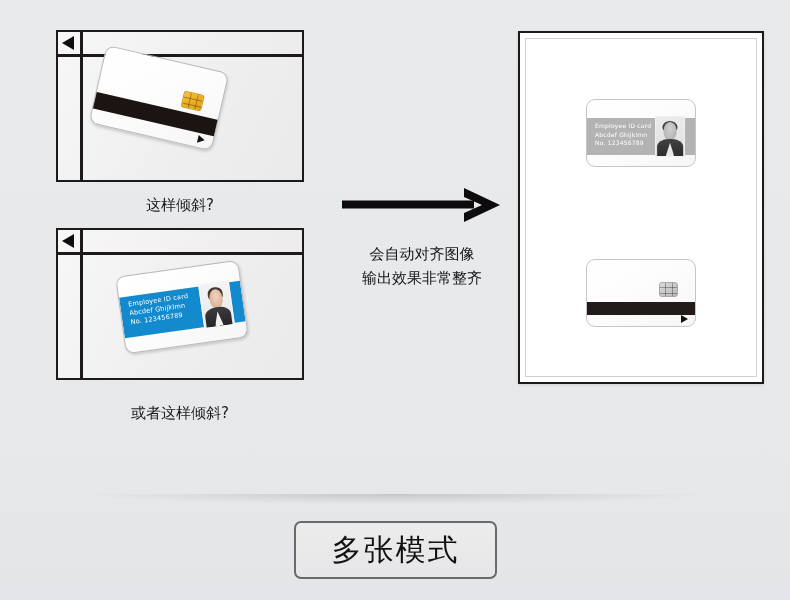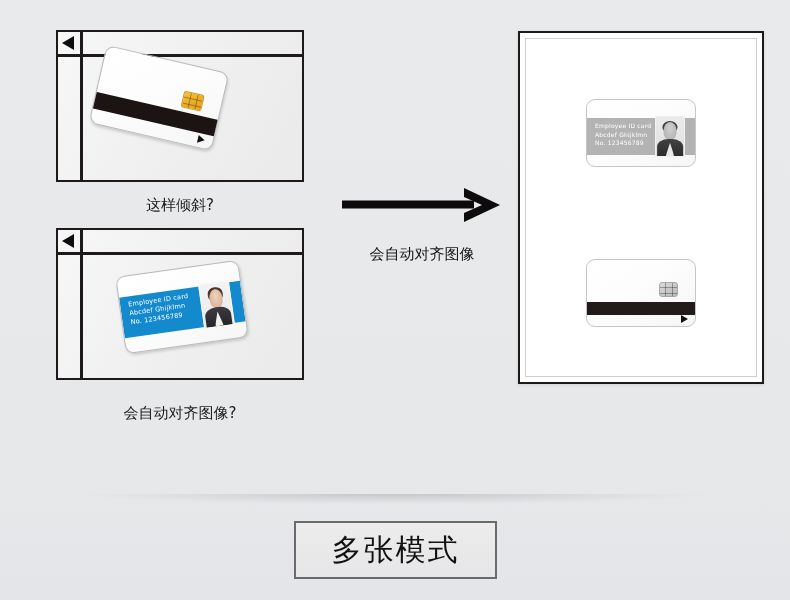--- a/index.html
+++ b/index.html
@@ -226,31 +226,32 @@
       </div>
       <div class="portrait" style="right:11px; top:18px; width:31px; height:45px;">
         <div class="hair"></div>
           <div class="head"></div>
         <div class="body"></div>
           <div class="collar"></div>
       </div>
     </div>
   </div>
 
-  <div class="caption" style="left:56px; top:402px; width:248px;">会自动对齐图像?</div>
+  <div class="caption" style="left:56px; top:402px; width:248px;">或者这样倾斜?</div>
 
   <div class="arrow-wrap" style="left:342px; top:188px; width:160px; height:34px;">
     <svg width="160" height="34" viewBox="0 0 160 34" aria-hidden="true">
       <rect x="0" y="12.5" width="132" height="8" fill="#0d0b0b"></rect>
       <polygon points="122,0 158,17 122,34 122,25 140,17 122,9" fill="#0d0b0b"></polygon>
     </svg>
   </div>
 
   <div class="center-text" style="left:322px; top:242px; width:200px;">
     <div>会自动对齐图像</div>
+    <div>输出效果非常整齐</div>
   </div>
 
   <div class="paper" style="left:518px; top:31px; width:246px; height:353px;">
     <div class="inner-edge"></div>
 
     <div class="card" style="left:66px; top:66px; width:110px; height:68px; box-shadow:none; border-color:#c6c6c6;">
       <div class="idband gray" style="top:18px; height:37px;">
         <div class="lines" style="font-size:6px;">
           <div>Employee ID card</div>
           <div>Abcdef  Ghijklmn</div>
@@ -273,17 +274,17 @@
         <i style="left:5px; top:0; width:1px; height:100%;"></i>
         <i style="left:12px; top:0; width:1px; height:100%;"></i>
       </div>
       <div class="play-arrow" style="right:7px; bottom:3px;"></div>
     </div>
   </div>
 
 
   <div class="section-divider"></div>
 
-  <div class="mode-box" style="left:294px; top:521px; width:203px; height:58px;">
+  <div class="mode-box" style="left:294px; top:521px; width:203px; height:58px;border-radius:7px;">
     <span>多张模式</span>
   </div>
 
 </div>
 
 </body></html>

